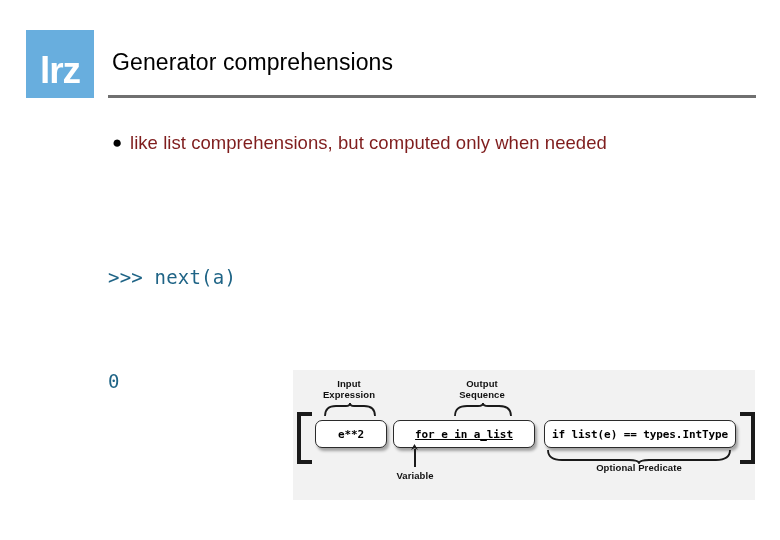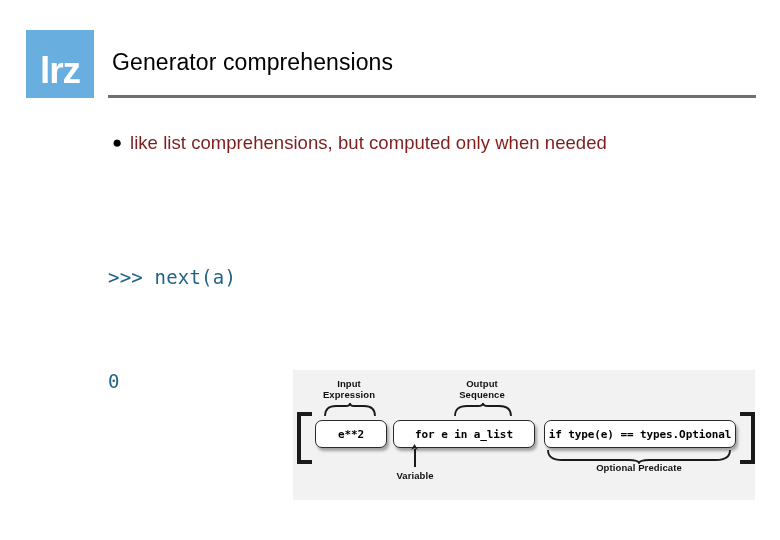--- a/index.html
+++ b/index.html
@@ -205,23 +205,23 @@
     </svg>
     <svg class="brace" style="left:160px; top:33px;" width="60" height="14" viewBox="0 0 60 14">
       <path d="M2,13 Q2,3 14,3 L25,3 Q30,3 30,0 Q30,3 35,3 L46,3 Q58,3 58,13" fill="none" stroke="#1a1a1a" stroke-width="1.8"></path>
     </svg>
 
     <div class="bracket" id="bracket-left"></div>
     <div class="bracket" id="bracket-right"></div>
 
     <div class="chunk" style="left:22px; width:70px;">e**2</div>
 
-    <div class="chunk" style="left:100px; width:140px;">for e in a_list</div>
-
-    <div class="chunk" style="left:251px; width:190px;">if type(e) == types.Optional</div>
+    <div class="chunk" style="left:100px; width:140px;text-decoration:underline;">for e in a_list</div>
+
+    <div class="chunk" style="left:251px; width:190px;">if list(e) == types.IntType</div>
 
     <div class="tick" style="left:121px; top:79px; height:18px;"></div>
     <svg class="brace" style="left:116px; top:74px;" width="11" height="8" viewBox="0 0 11 8">
       <path d="M5.5,0 L9,6 L5.5,4 L2,6 Z" fill="#1a1a1a"></path>
     </svg>
     <div class="lbl" style="left:82px; top:100px; width:80px;">Variable</div>
 
     <svg class="brace" style="left:253px; top:80px;" width="186" height="14" viewBox="0 0 186 14">
       <path d="M2,0 Q2,10 16,10 L83,10 Q92,10 93,13 Q94,10 103,10 L170,10 Q184,10 184,0" fill="none" stroke="#1a1a1a" stroke-width="1.8"></path>
     </svg>

